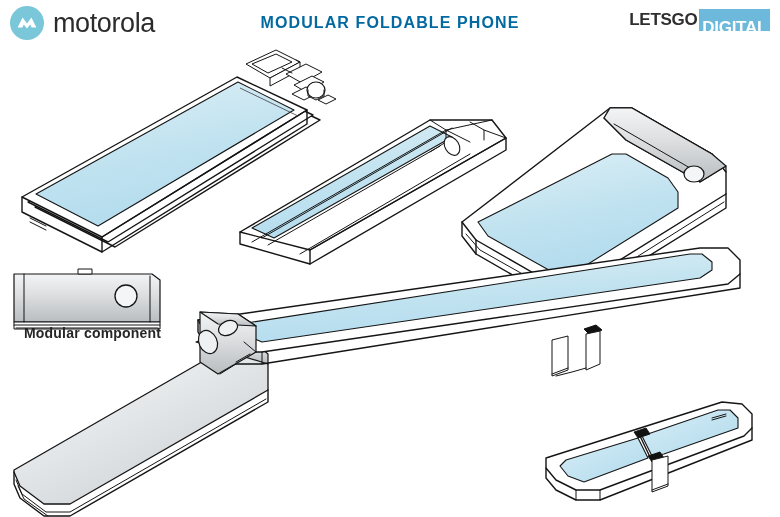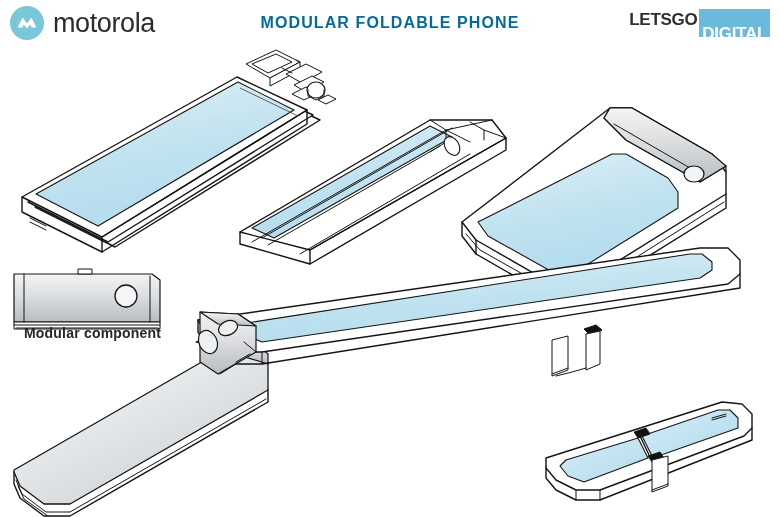--- a/index.html
+++ b/index.html
@@ -18,21 +18,21 @@
   .brand-mark{width:34px;height:34px;border-radius:50%;background:#79c7d8;
     display:flex;align-items:center;justify-content:center;}
   .brand-name{font-size:27px;color:#2b2b2b;letter-spacing:-0.4px;font-weight:400;}
 
   .doc-title{position:absolute;left:0;top:14px;width:780px;text-align:center;
     font-size:16px;font-weight:bold;color:#0369a1;letter-spacing:1.1px;}
 
   .watermark{position:absolute;right:10px;top:9px;display:flex;align-items:stretch;height:22px;}
   .wm-a{font-size:17px;font-weight:bold;color:#2e2e2e;letter-spacing:-0.3px;line-height:22px;}
   .wm-b{font-size:17px;font-weight:bold;color:#ffffff;background:#6db9dc;
-    letter-spacing:-0.3px;line-height:22px;padding:14px 3px;margin-left:2px;}
+    letter-spacing:-0.3px;line-height:22px;padding:8px 3px;margin-left:2px;}
 
   
   .canvas{position:absolute;left:0;top:42px;width:780px;height:475px;}
   .canvas svg{display:block;}
 
   
   .callout-label{position:absolute;left:24px;top:325px;font-size:14px;
     font-weight:bold;color:#262626;letter-spacing:0.2px;}
 </style>
 </head>

